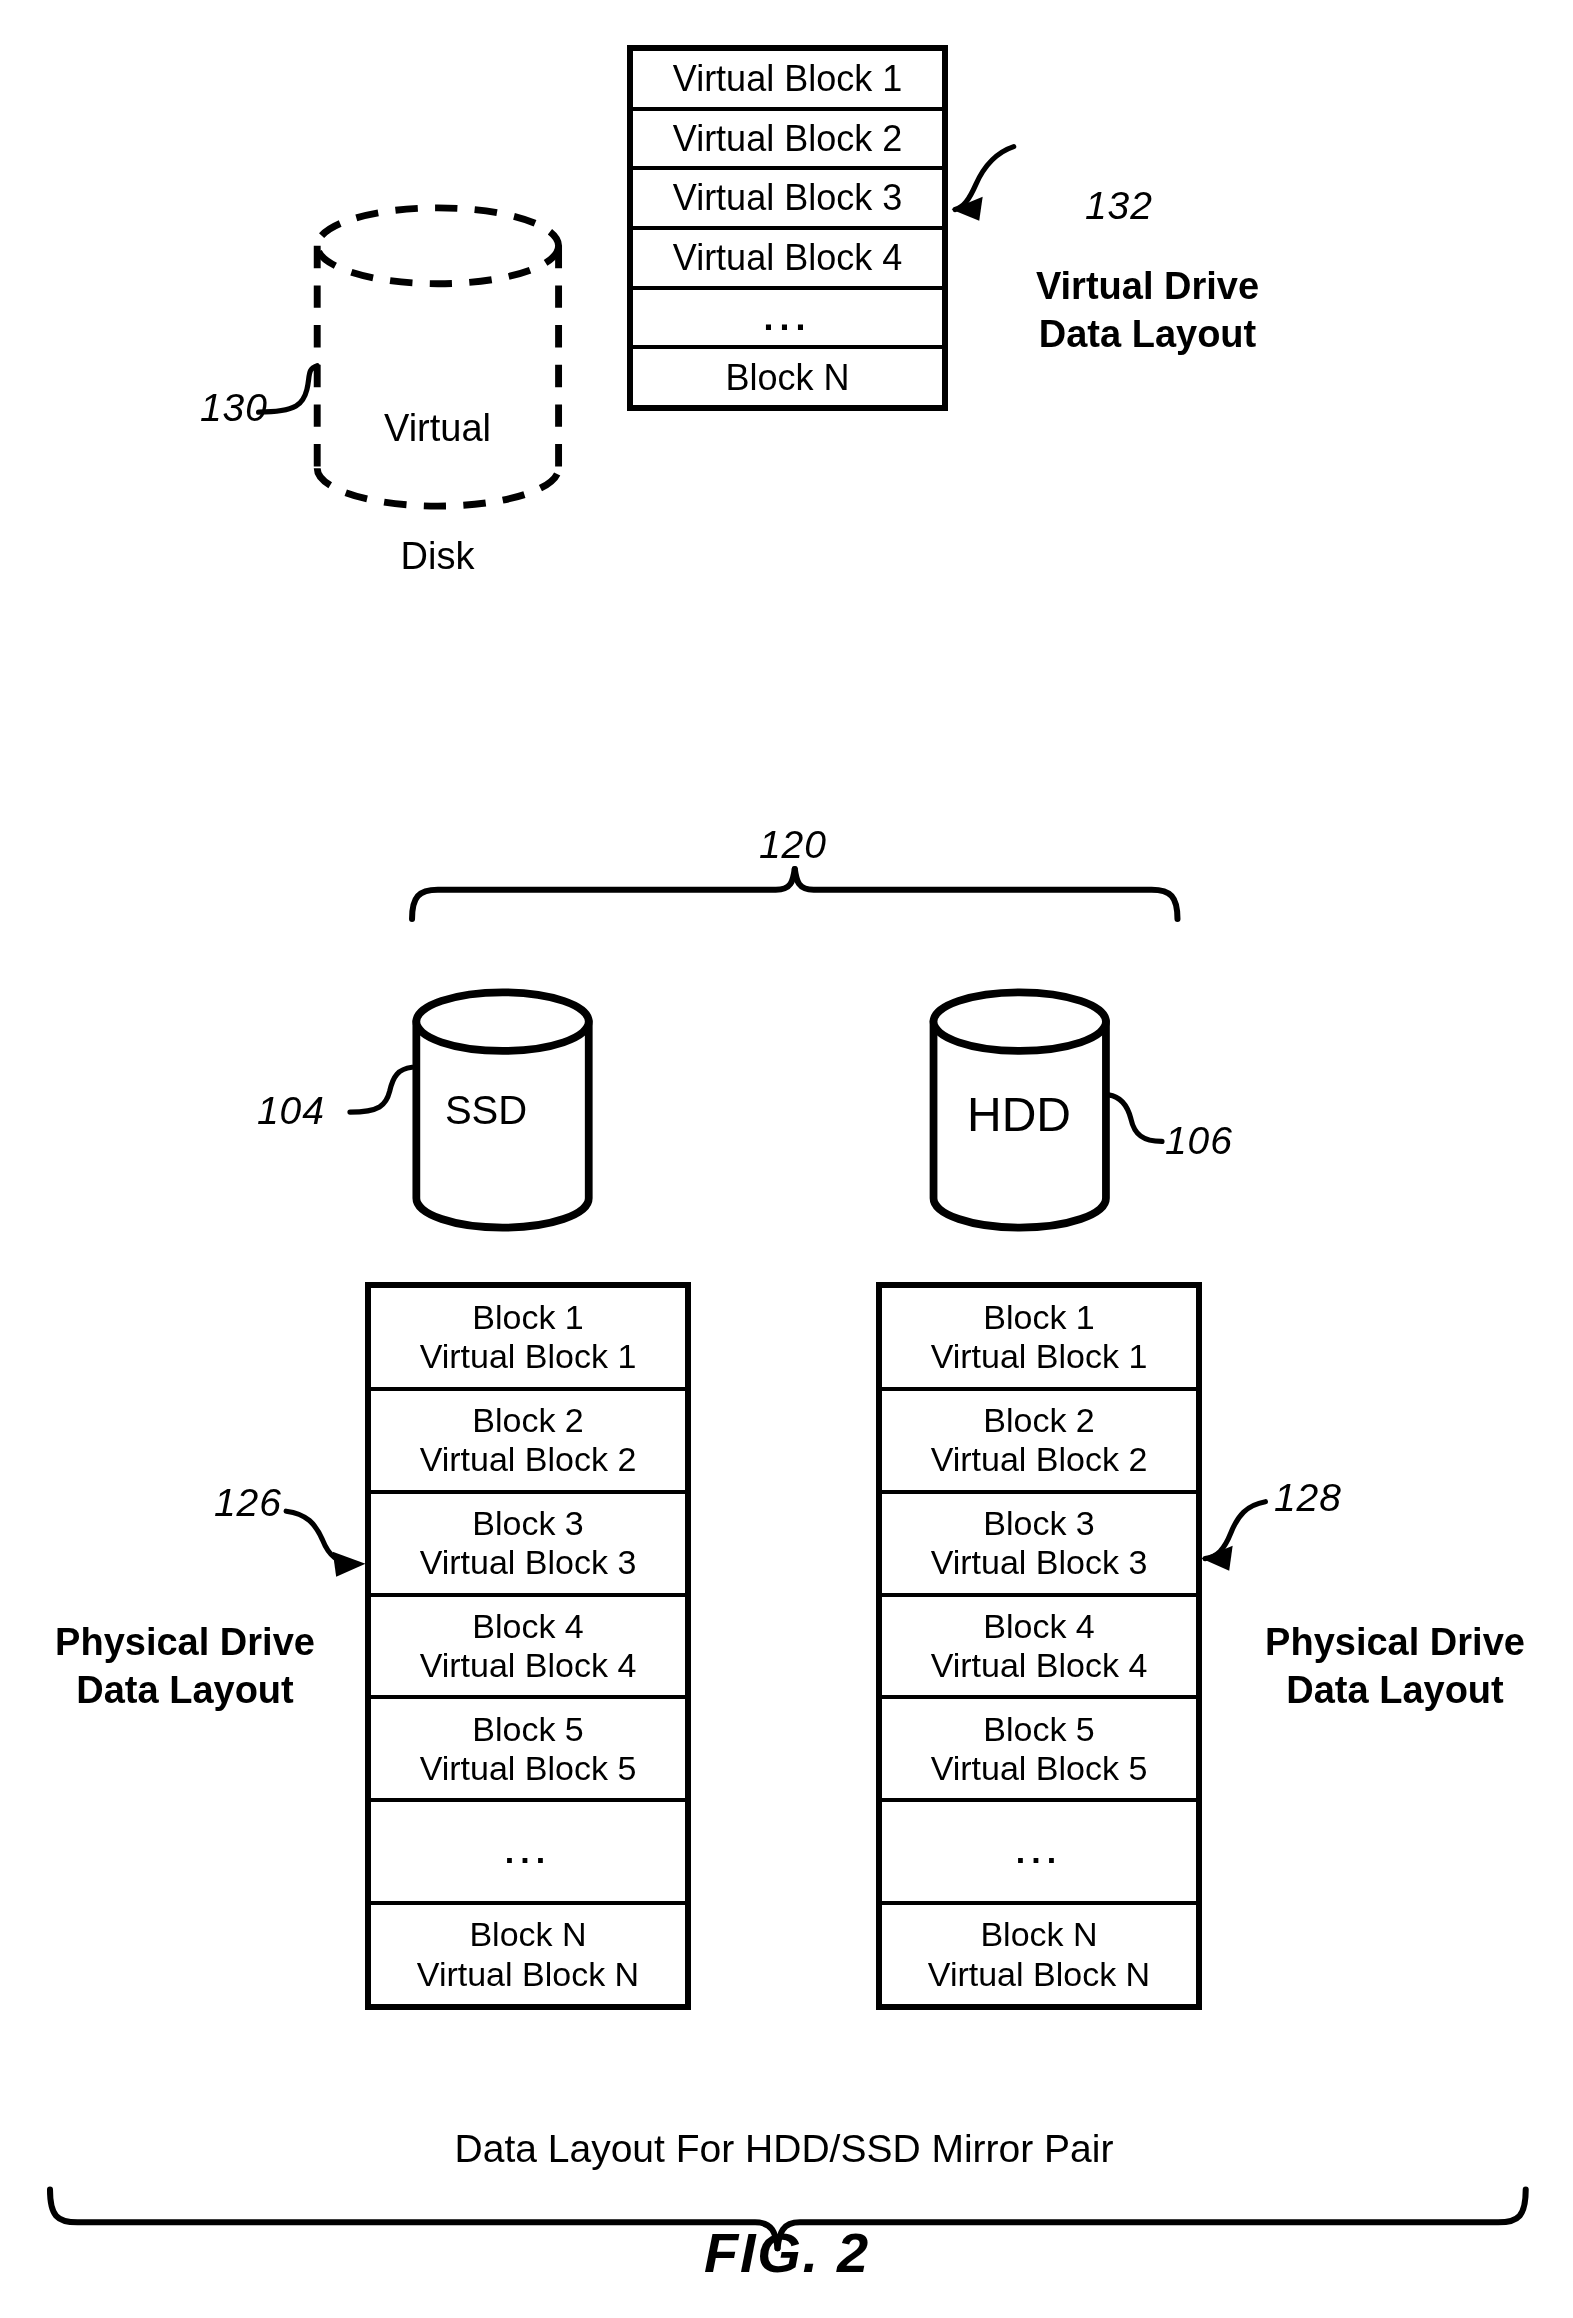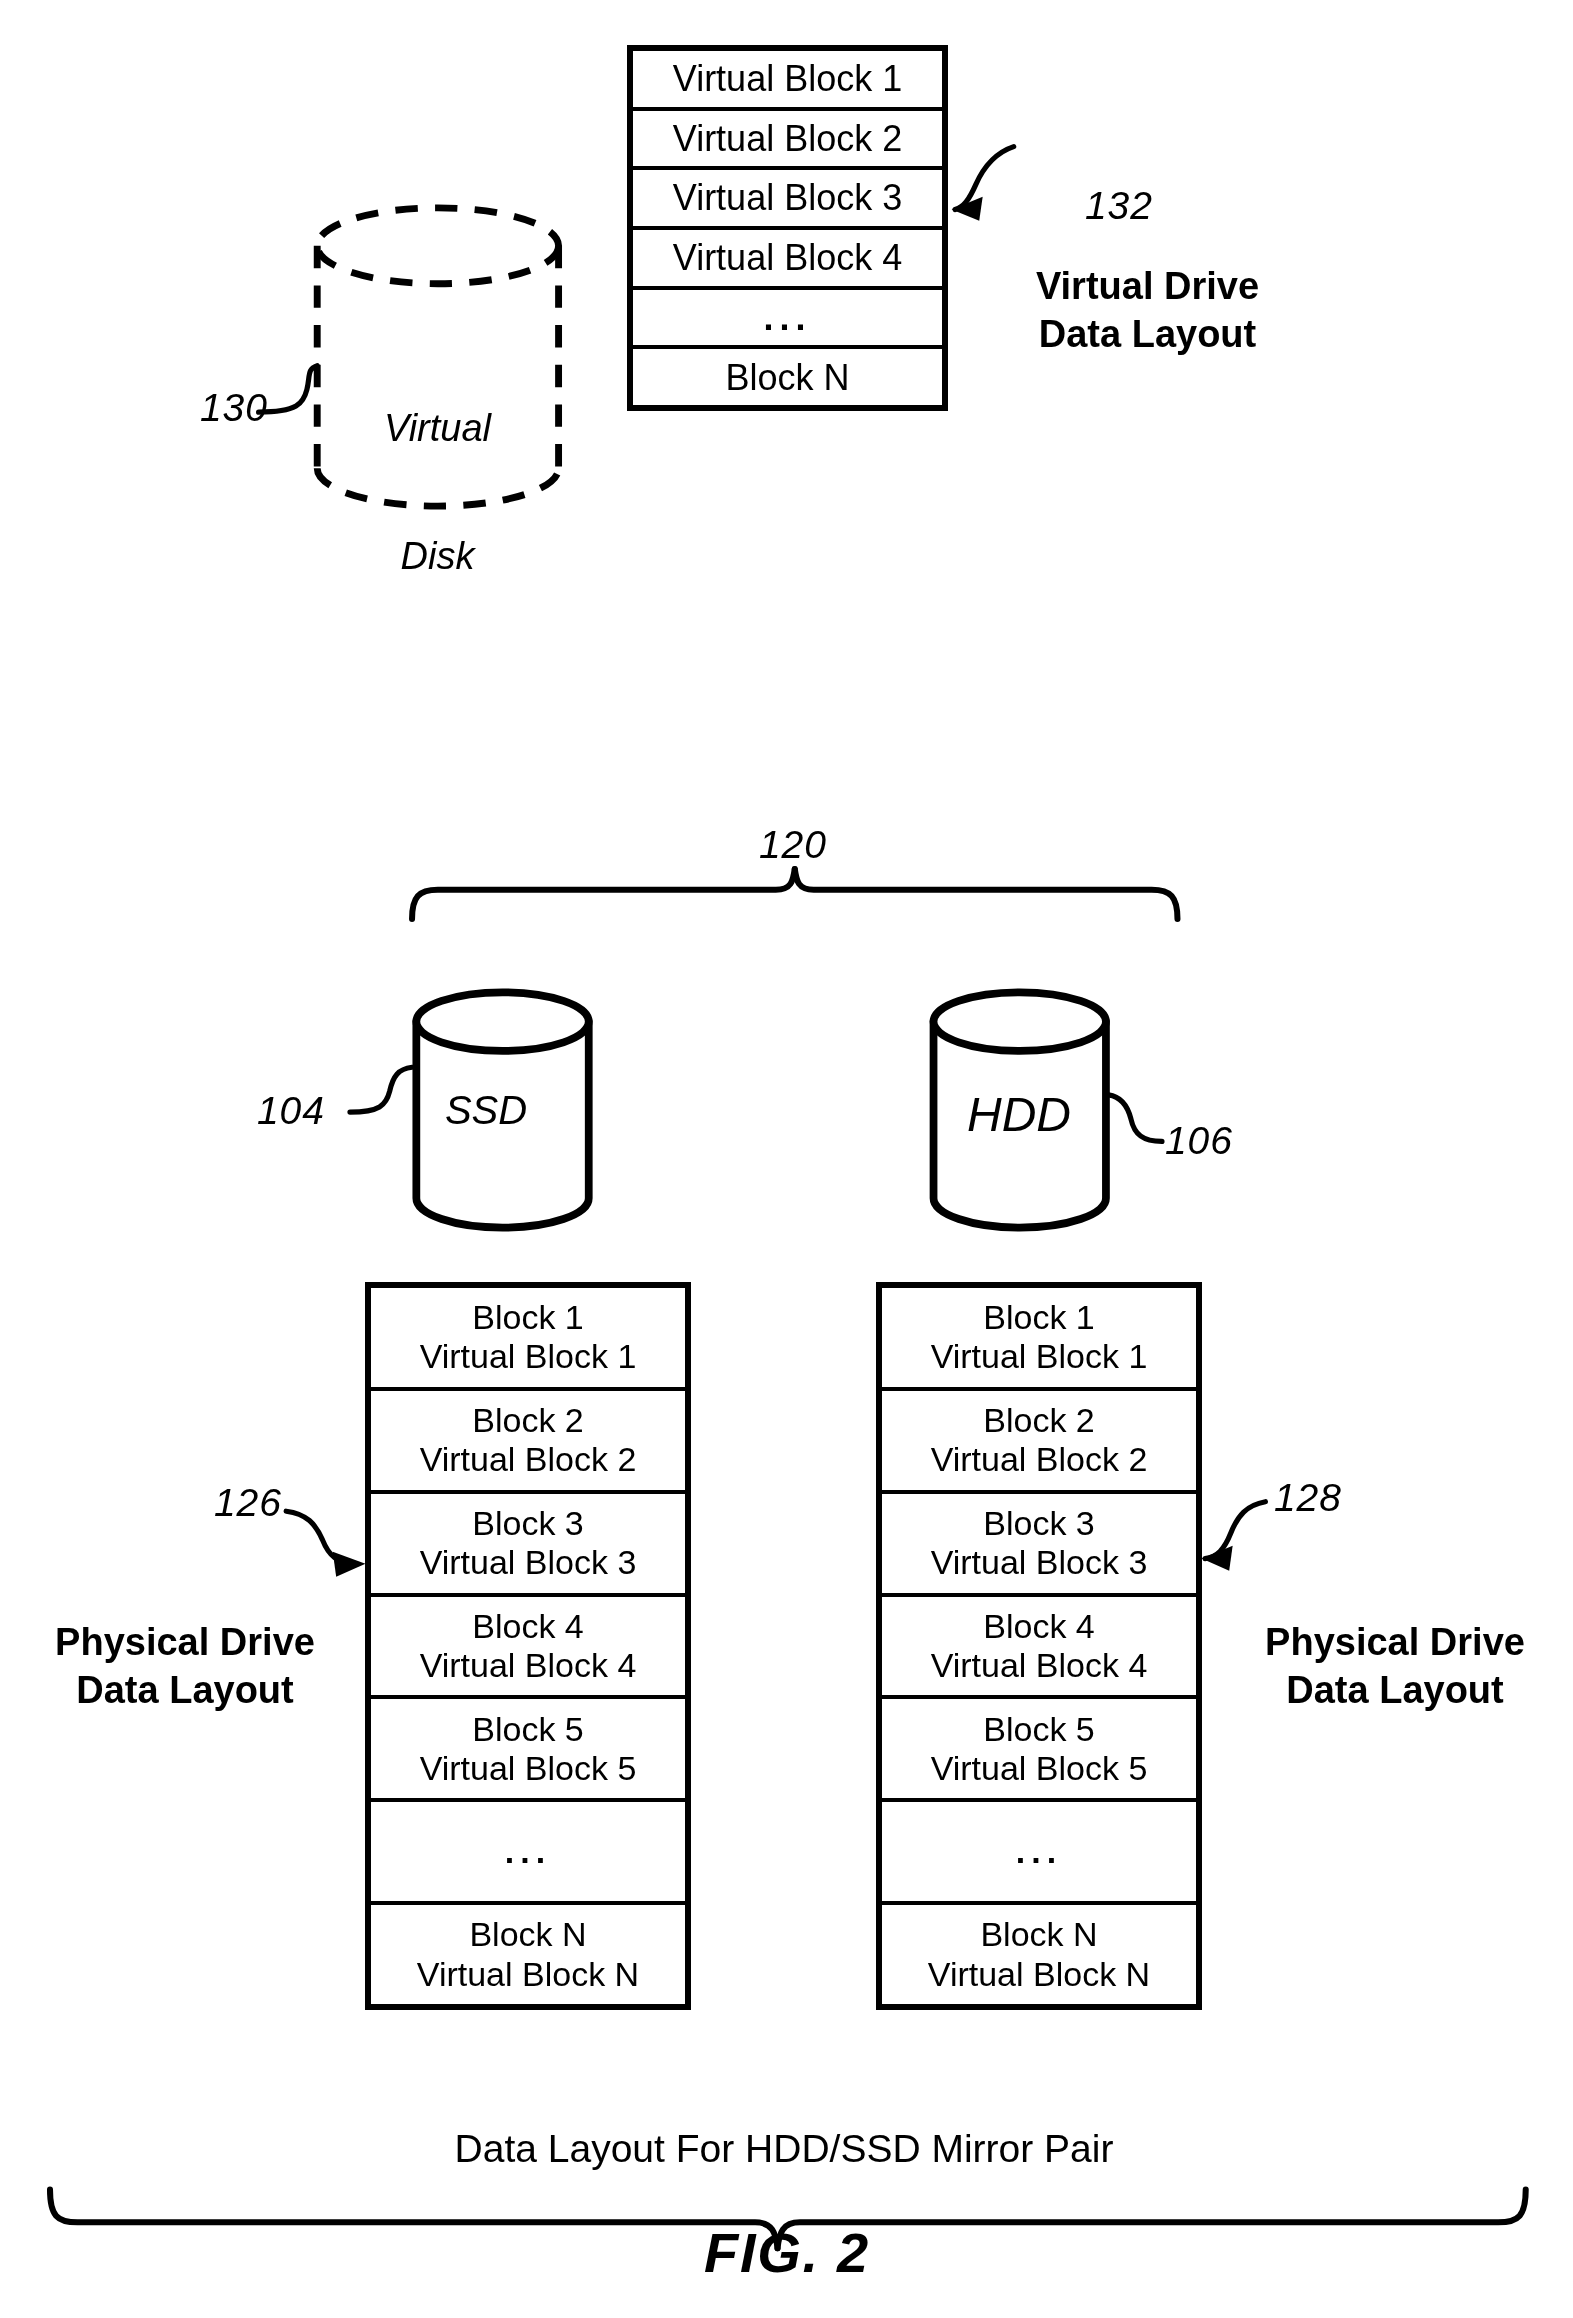--- a/index.html
+++ b/index.html
@@ -17,21 +17,20 @@
     height: 2319px;
     background: #ffffff;
     overflow: hidden;
   }
 
   
   .lbl {
     position: absolute;
     white-space: pre;
     line-height: 1.12;
-    font-style: italic;
   }
   .ref {
     position: absolute;
     font-style: italic;
     font-size: 39px;
     font-weight: 500;
     letter-spacing: 0.9px;
     white-space: nowrap;
   }
   .bold-cap {

